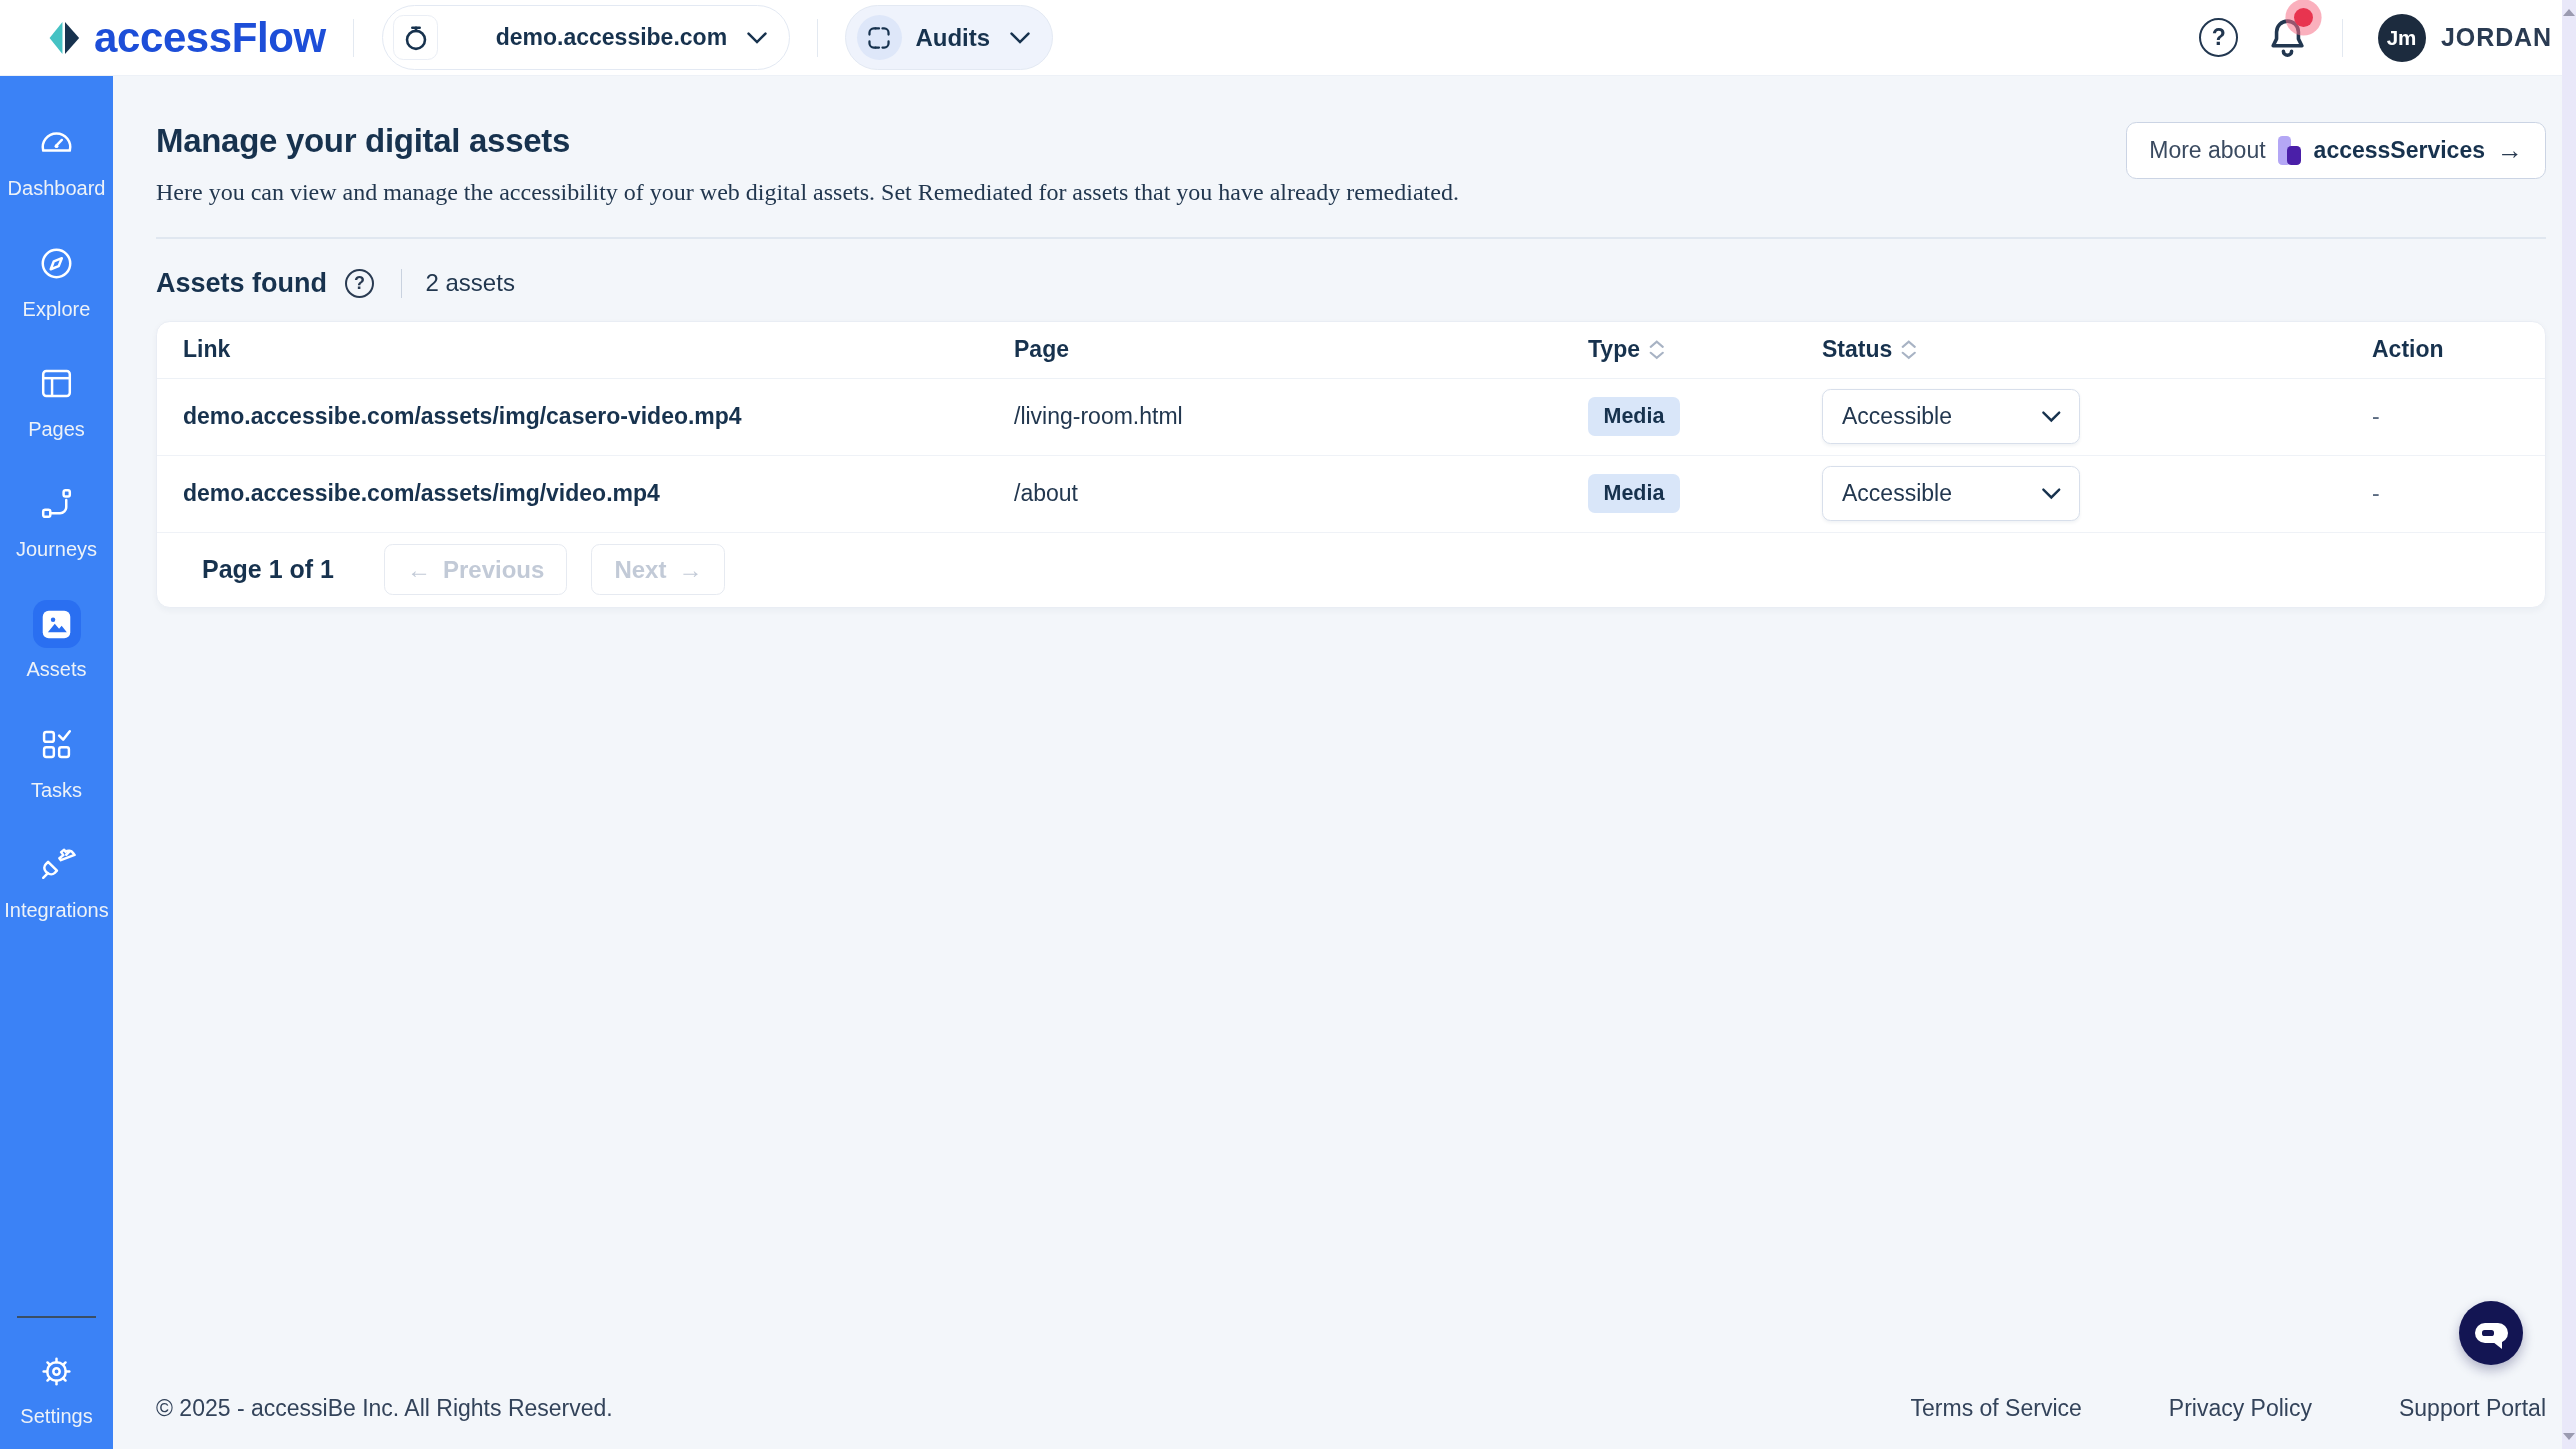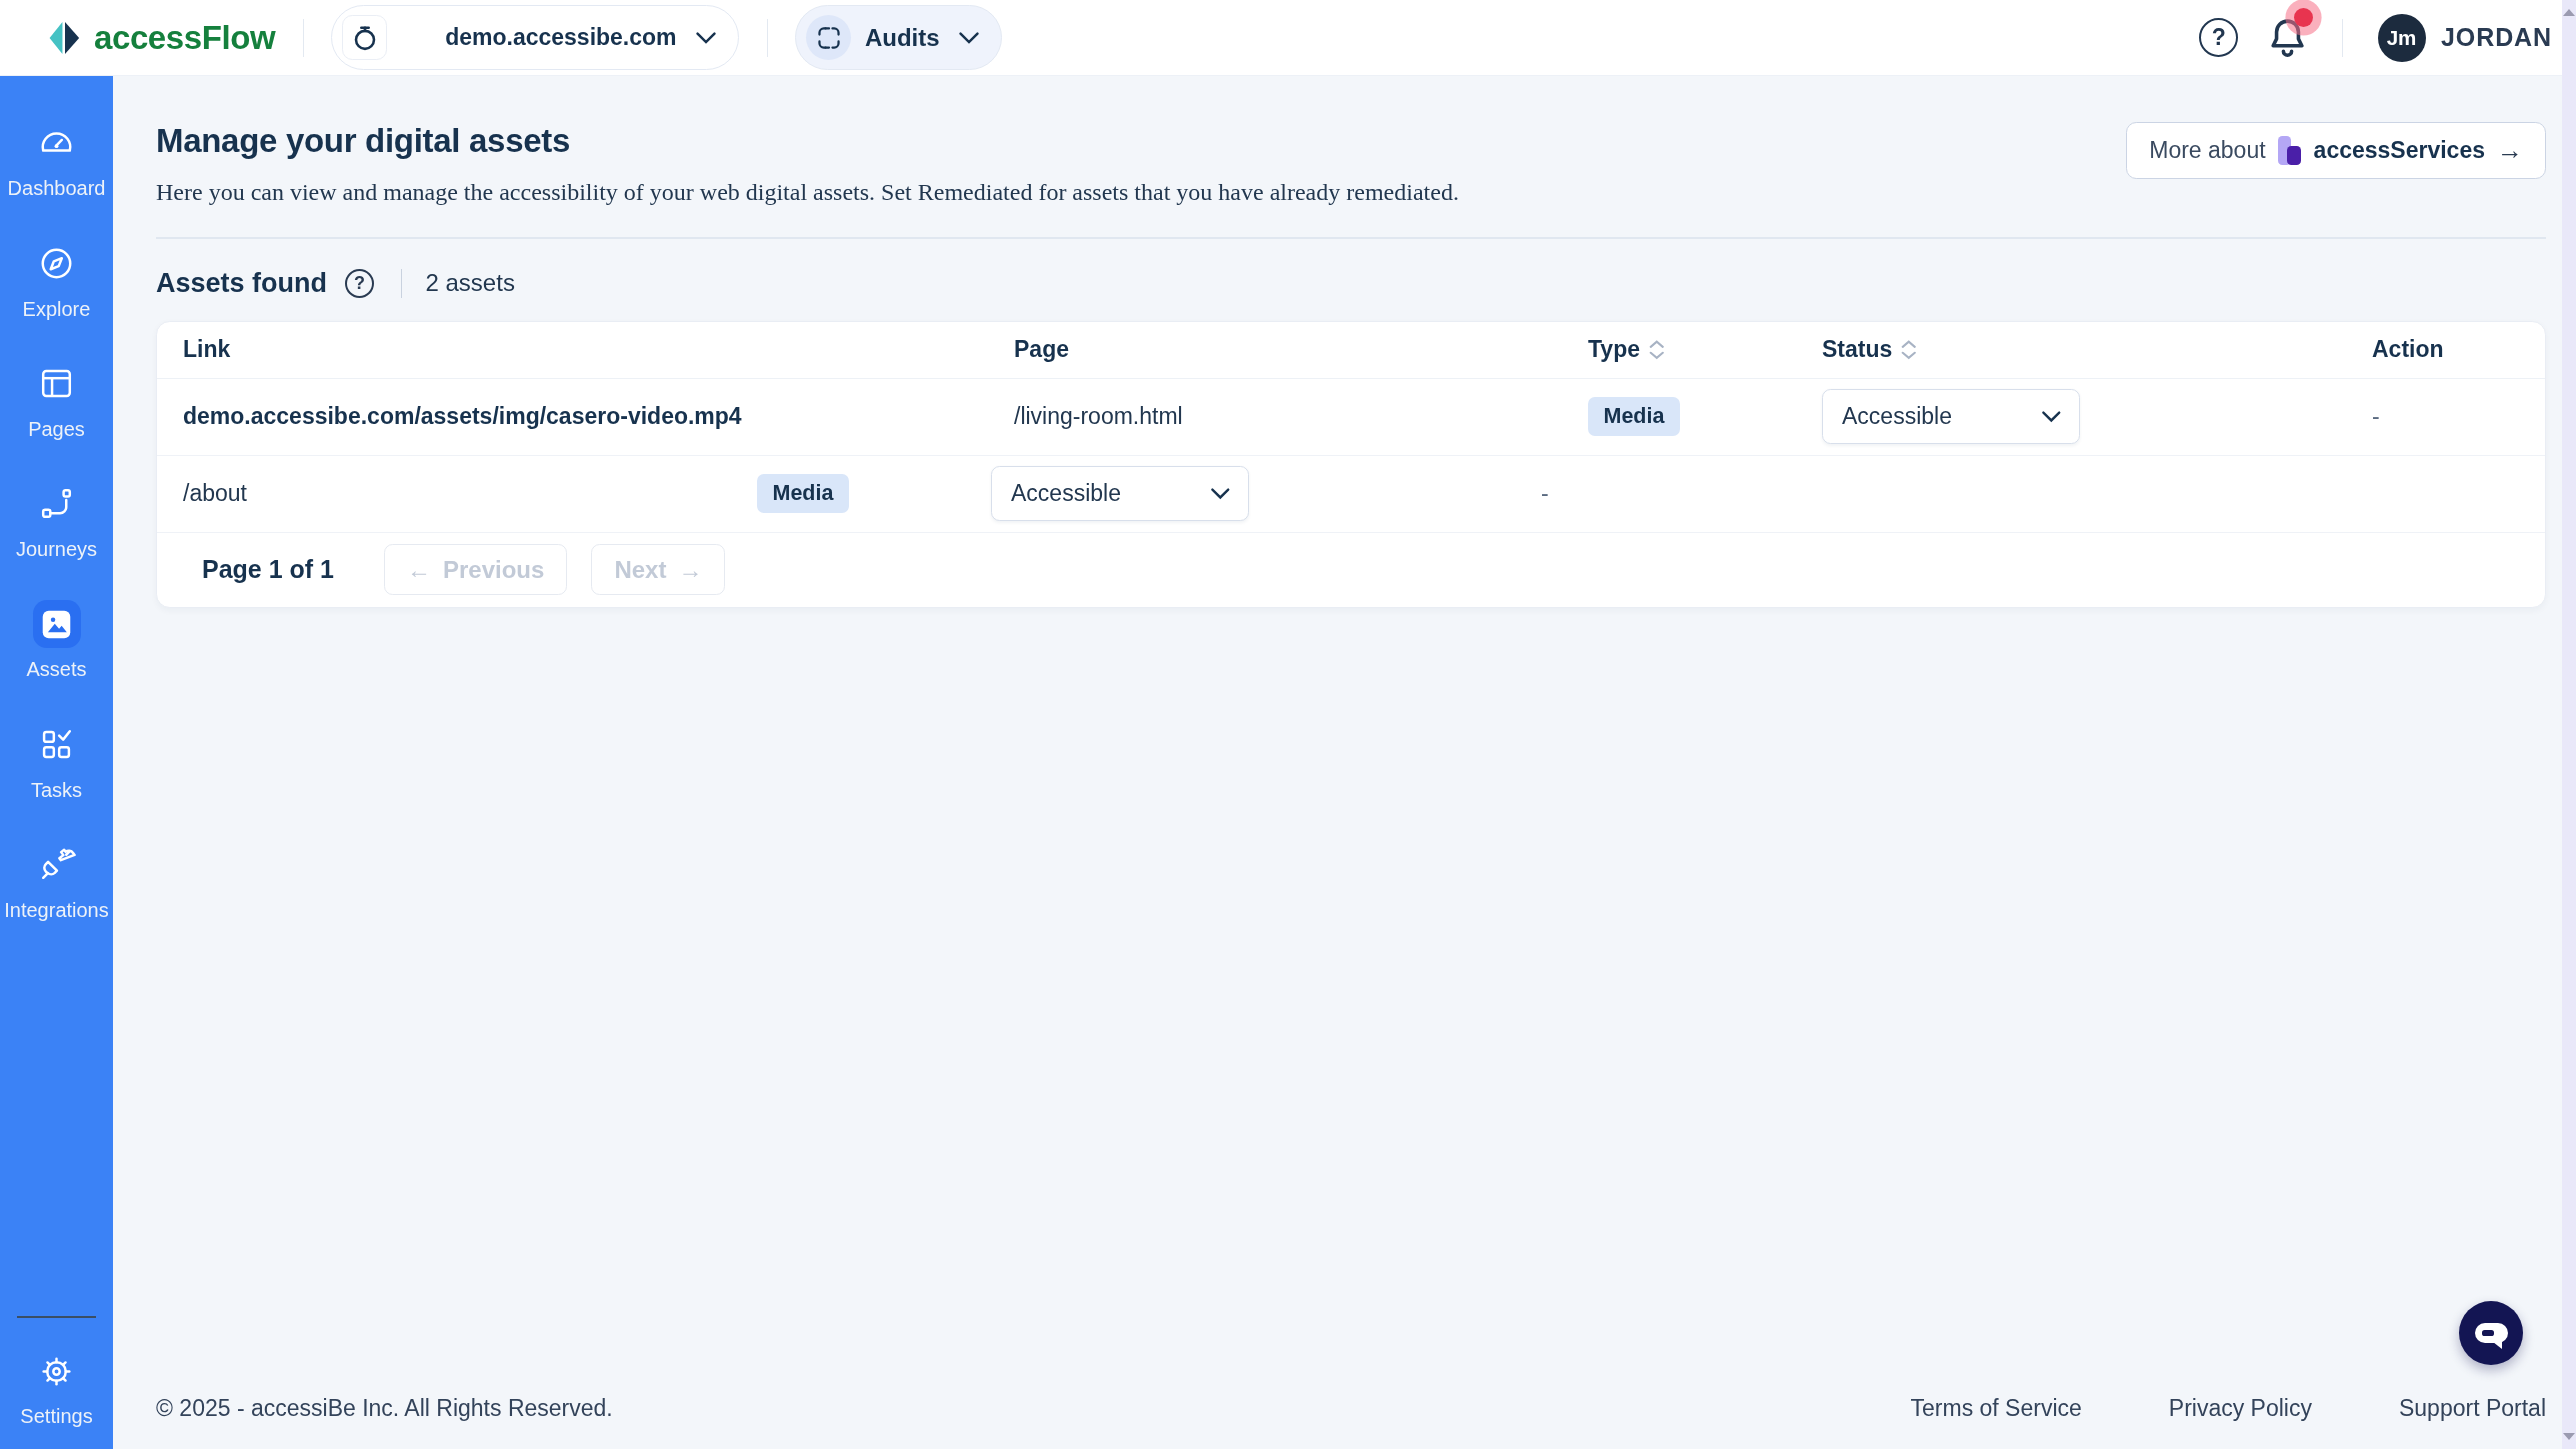--- a/index.html
+++ b/index.html
@@ -3,21 +3,21 @@
 <meta charset="utf-8">
 <style>
   * { margin:0; padding:0; box-sizing:border-box; }
   html,body { width:2576px; height:1449px; }
   body { font-family:"Liberation Sans", sans-serif; color:#17324E; background:#F3F6FA; overflow:hidden; }
   .page { position:relative; width:2576px; height:1449px; display:flex; flex-direction:column; }
 
   
   .topbar { height:76px; background:#FFFFFF; display:flex; align-items:center; padding:0 24px 0 48px; flex:0 0 76px; border-bottom:0.9px solid #EDF1F7; }
   .logo { display:flex; align-items:center; gap:12px; cursor:pointer; }
-  .logo-text { font-size:33px; color:#15803d; letter-spacing:-0.4px; }
+  .logo-text { font-size:42px; color:#1d4ed8; letter-spacing:-0.4px; }
   .logo-text .lt-a { font-weight:600; }
   .logo-text .lt-b { font-weight:800; }
   .vdiv { width:0.9px; height:38px; background:#E3E9F1; margin:0 27.5px; }
   .pill { display:flex; align-items:center; gap:13.7px; border:0.9px solid #E3E9F3; border-radius:34px; background:#fff; padding:8.6px 20.6px 8.6px 10.3px; cursor:pointer; }
   .pill.audits { background:#EFF3FC; }
   .favicon-box { width:45px; height:45px; border:0.9px solid #EAEEF5; border-radius:10.3px; display:flex; align-items:center; justify-content:center; background:#fff; }
   .icon-circle { width:45px; height:45px; border-radius:50%; background:#DEE7F9; display:flex; align-items:center; justify-content:center; }
   .pill-label { font-size:24px; font-weight:700; color:#17324E; }
   .pill-label.domain { font-weight:700; font-size:23px;margin-left:44px; }
   .chev { margin-left:5.2px; }
@@ -346,20 +346,21 @@
               <span>Accessible</span>
               <svg width="20.6" height="13" viewBox="0 0 26 16" fill="none" stroke="#17324E" stroke-width="3" stroke-linecap="round">
                   <path d="M3 3l10 10L23 3"></path>
                 </svg>
             </div>
           </div>
           <div class="c-action"><span class="cell-dash">-</span></div>
         </div>
 
         <div class="trow drow">
+          <div class="c-link"><span class="cell-link">demo.accessibe.com/assets/img/video.mp4</span></div>
           <div class="c-page"><span class="cell-page">/about</span></div>
           <div class="c-type"><span class="badge">Media</span></div>
           <div class="c-status">
             <div class="select">
               <span>Accessible</span>
               <svg width="20.6" height="13" viewBox="0 0 26 16" fill="none" stroke="#17324E" stroke-width="3" stroke-linecap="round">
                   <path d="M3 3l10 10L23 3"></path>
                 </svg>
             </div>
           </div>

